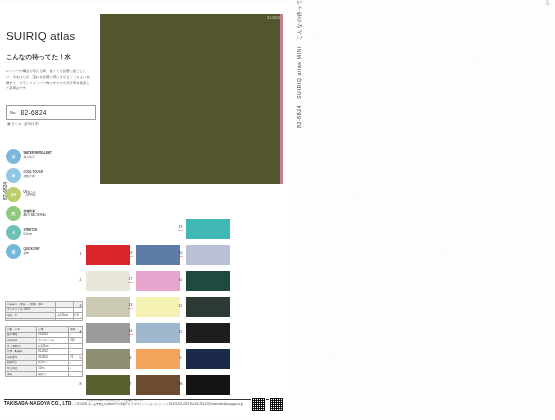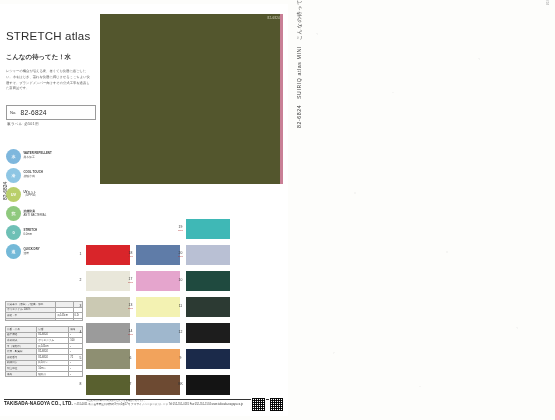--- a/index.html
+++ b/index.html
@@ -152,21 +152,21 @@
   <div id="speckle"></div>
 
   <div id="card">
 
     <div id="swatch">
       <div class="pink-edge"></div>
       <div id="swatch-code">82-6824</div>
     </div>
 
     <div id="title-block">
-      <div id="brand-title">STRETCH atlas</div>
+      <div id="brand-title">SUIRIQ atlas</div>
       <div id="catch">こんなの待ってた！水</div>
       <div id="desc">レジャーの機会が増える夏、暑くても快適に過ごしたい。水をはじき、蒸れを快適に感じさせるここちよい快適すそ。ブランドメンバー向けすその公式工事を追及した新商品です。</div>
     </div>
 
     <div id="no-box">
       <span class="lbl">No.</span>
       <span class="val">82-6824</span>
     </div>
     <div id="sublabel">裏ラベル  必501用</div>
 

